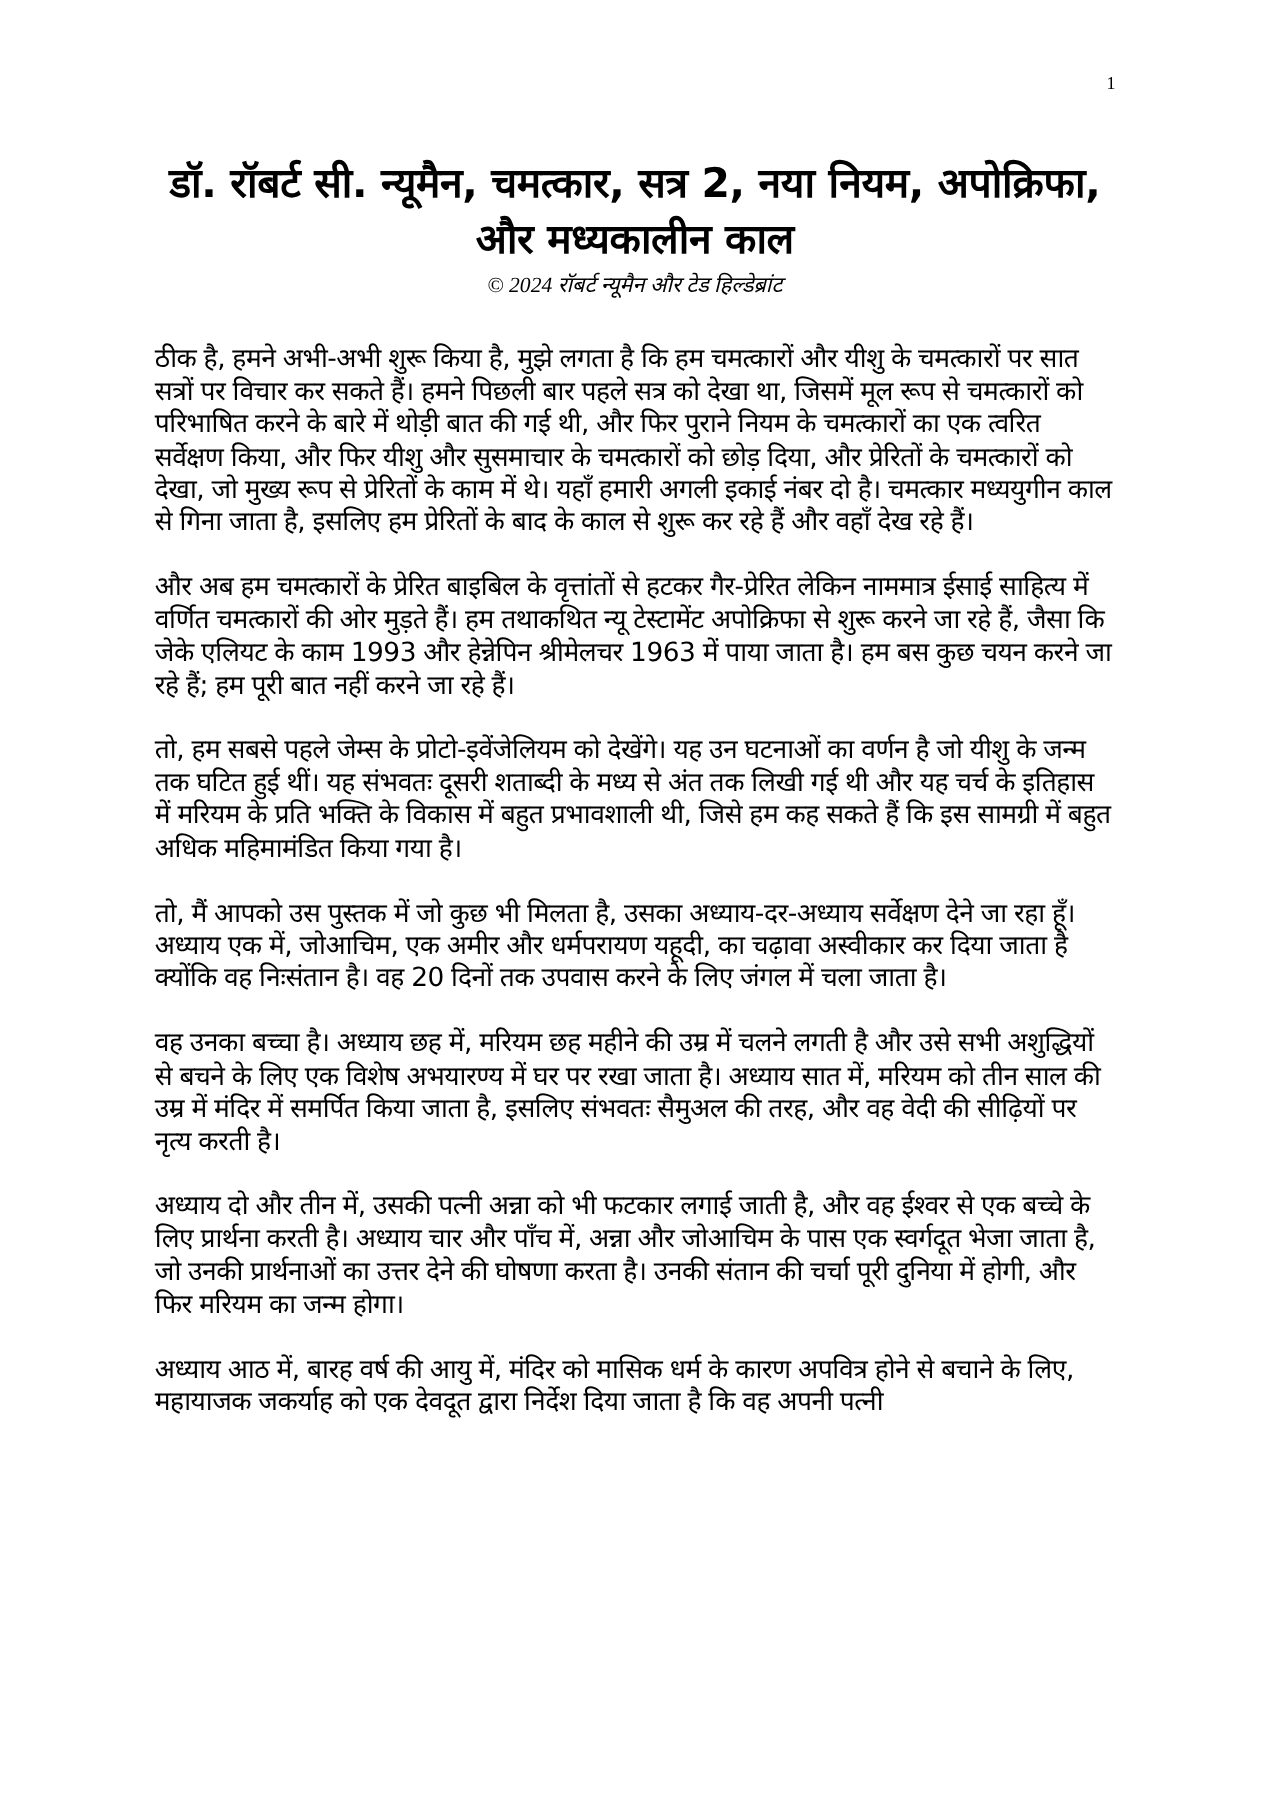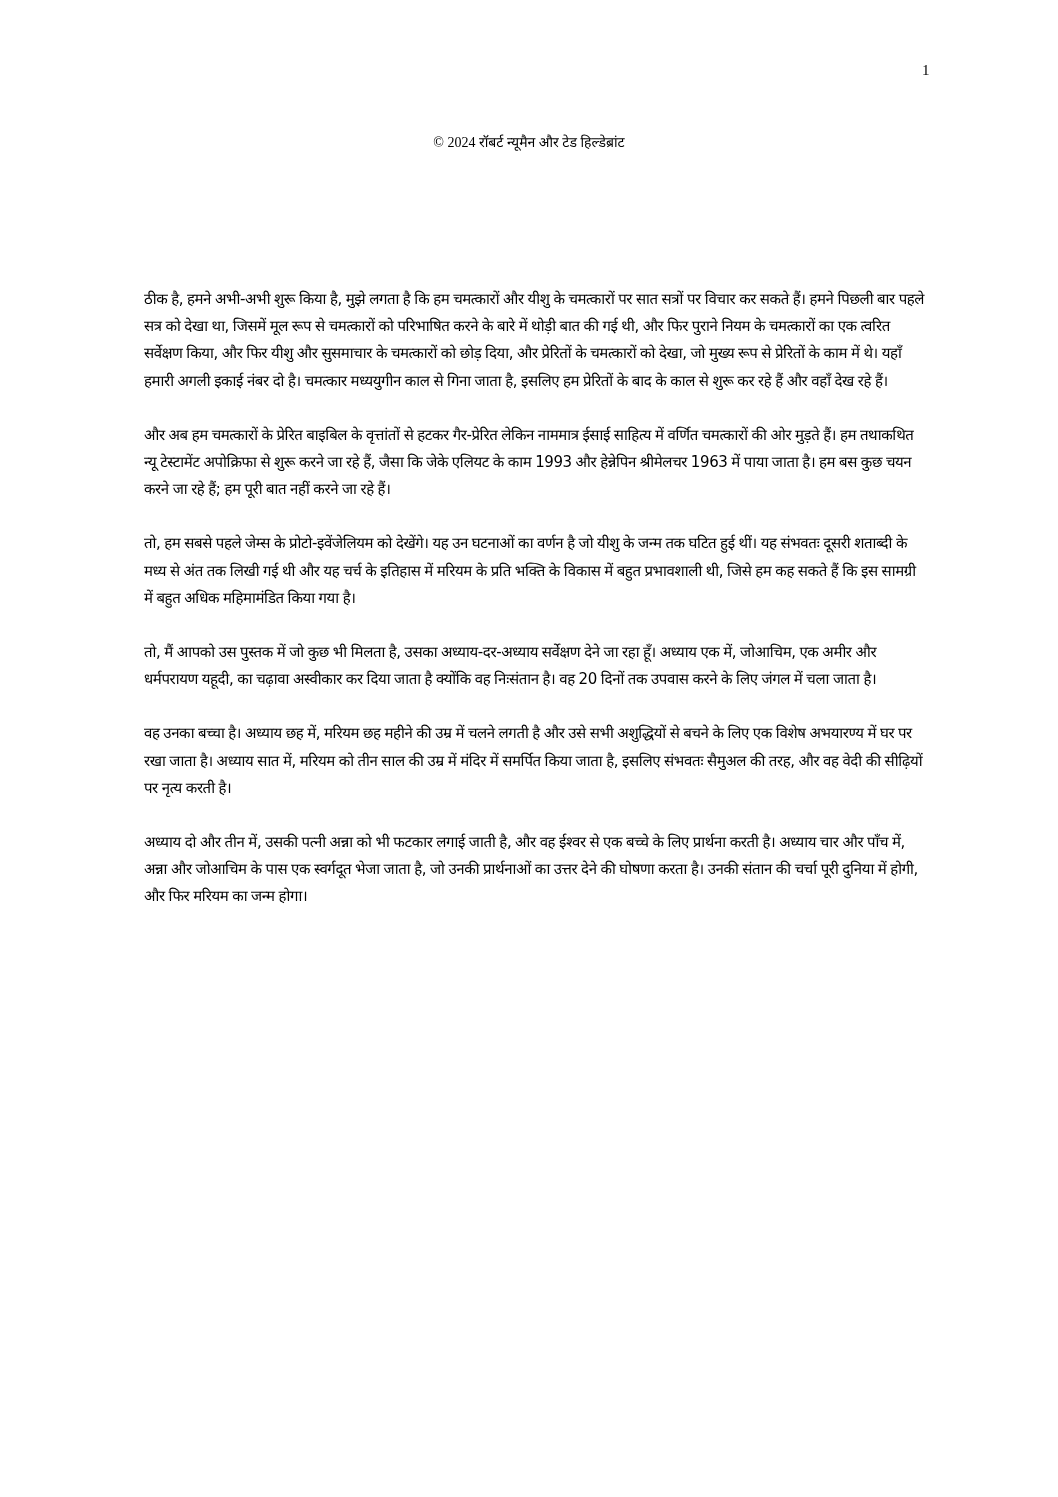--- a/index.html
+++ b/index.html
@@ -31,48 +31,51 @@
     .title {
       font-family: "DejaVu Sans", "Liberation Sans", sans-serif;
       font-weight: bold;
       font-size: 34px;
       line-height: 47px;
       margin: 0;
       letter-spacing: -0.3px;
     }
     .copyright {
       font-family: "Liberation Serif", "DejaVu Serif", serif;
-      font-size: 14px;
+      font-size: 18px;
       line-height: 26px;
       margin: 0;
+      font-style: italic;
     }
     .body-text {
       position: absolute;
       top: 286px;
       left: 128px;
       width: 800px;
     }
     .para {
       font-family: "DejaVu Sans", "Liberation Sans", sans-serif;
-      font-size: 15px;
+      font-size: 22px;
       line-height: 27.2px;
-      margin: 0 0 27px 16px;
+      margin: 0 0 27px 1px;
       letter-spacing: -0.4px;
       word-spacing: -0.5px;
     }
   </style>
 </head>
 <body>
 
 <div class="page-number">1</div>
 
 <div class="title-block">
+  <h1 class="title">डॉ. रॉबर्ट सी. न्यूमैन, चमत्कार, सत्र 2, नया नियम, अपोक्रिफा, और मध्यकालीन काल</h1>
   <p class="copyright">© 2024 रॉबर्ट न्यूमैन और टेड हिल्डेब्रांट</p>
 </div>
 
 <div class="body-text">
   <p class="para">ठीक है, हमने अभी-अभी शुरू किया है, मुझे लगता है कि हम चमत्कारों और यीशु के चमत्कारों पर सात सत्रों पर विचार कर सकते हैं। हमने पिछली बार पहले सत्र को देखा था, जिसमें मूल रूप से चमत्कारों को परिभाषित करने के बारे में थोड़ी बात की गई थी, और फिर पुराने नियम के चमत्कारों का एक त्वरित सर्वेक्षण किया, और फिर यीशु और सुसमाचार के चमत्कारों को छोड़ दिया, और प्रेरितों के चमत्कारों को देखा, जो मुख्य रूप से प्रेरितों के काम में थे। यहाँ हमारी अगली इकाई नंबर दो है। चमत्कार मध्ययुगीन काल से गिना जाता है, इसलिए हम प्रेरितों के बाद के काल से शुरू कर रहे हैं और वहाँ देख रहे हैं।</p>
   <p class="para">और अब हम चमत्कारों के प्रेरित बाइबिल के वृत्तांतों से हटकर गैर-प्रेरित लेकिन नाममात्र ईसाई साहित्य में वर्णित चमत्कारों की ओर मुड़ते हैं। हम तथाकथित न्यू टेस्टामेंट अपोक्रिफा से शुरू करने जा रहे हैं, जैसा कि जेके एलियट के काम 1993 और हेन्नेपिन श्रीमेलचर 1963 में पाया जाता है। हम बस कुछ चयन करने जा रहे हैं; हम पूरी बात नहीं करने जा रहे हैं।</p>
   <p class="para">तो, हम सबसे पहले जेम्स के प्रोटो-इवेंजेलियम को देखेंगे। यह उन घटनाओं का वर्णन है जो यीशु के जन्म तक घटित हुई थीं। यह संभवतः दूसरी शताब्दी के मध्य से अंत तक लिखी गई थी और यह चर्च के इतिहास में मरियम के प्रति भक्ति के विकास में बहुत प्रभावशाली थी, जिसे हम कह सकते हैं कि इस सामग्री में बहुत अधिक महिमामंडित किया गया है।</p>
   <p class="para">तो, मैं आपको उस पुस्तक में जो कुछ भी मिलता है, उसका अध्याय-दर-अध्याय सर्वेक्षण देने जा रहा हूँ। अध्याय एक में, जोआचिम, एक अमीर और धर्मपरायण यहूदी, का चढ़ावा अस्वीकार कर दिया जाता है क्योंकि वह निःसंतान है। वह 20 दिनों तक उपवास करने के लिए जंगल में चला जाता है।</p>
   <p class="para">वह उनका बच्चा है। अध्याय छह में, मरियम छह महीने की उम्र में चलने लगती है और उसे सभी अशुद्धियों से बचने के लिए एक विशेष अभयारण्य में घर पर रखा जाता है। अध्याय सात में, मरियम को तीन साल की उम्र में मंदिर में समर्पित किया जाता है, इसलिए संभवतः सैमुअल की तरह, और वह वेदी की सीढ़ियों पर नृत्य करती है।</p>
   <p class="para">अध्याय दो और तीन में, उसकी पत्नी अन्ना को भी फटकार लगाई जाती है, और वह ईश्वर से एक बच्चे के लिए प्रार्थना करती है। अध्याय चार और पाँच में, अन्ना और जोआचिम के पास एक स्वर्गदूत भेजा जाता है, जो उनकी प्रार्थनाओं का उत्तर देने की घोषणा करता है। उनकी संतान की चर्चा पूरी दुनिया में होगी, और फिर मरियम का जन्म होगा।</p>
+  <p class="para">अध्याय आठ में, बारह वर्ष की आयु में, मंदिर को मासिक धर्म के कारण अपवित्र होने से बचाने के लिए, महायाजक जकर्याह को एक देवदूत द्वारा निर्देश दिया जाता है कि वह अपनी पत्नी</p>
 </div>
 
 </body></html>

